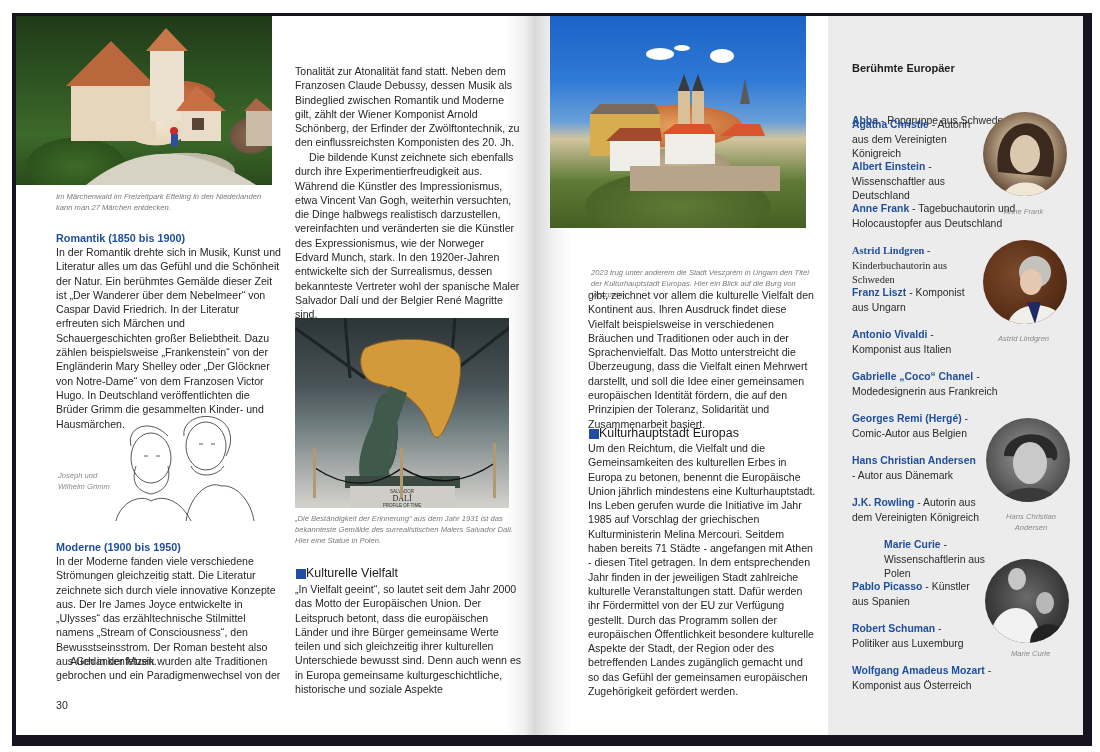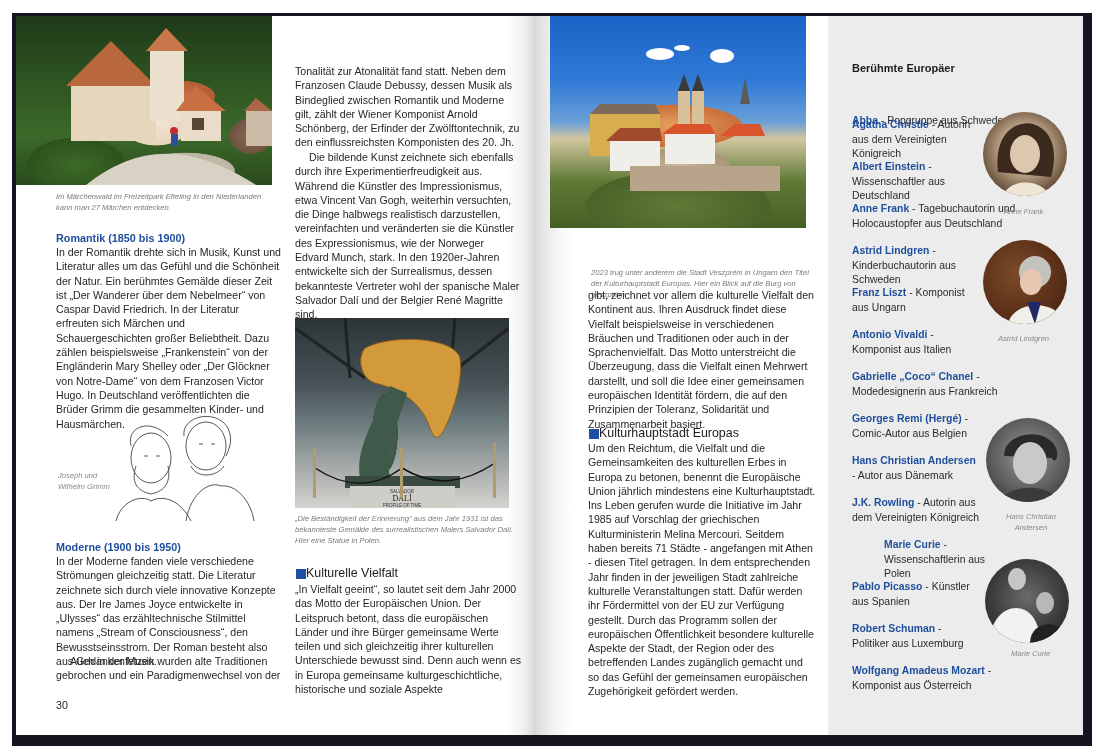--- a/index.html
+++ b/index.html
@@ -217,21 +217,21 @@
     </div>
     <div class="entry" style="position:absolute; left:24px; top:102px; width:135px;">
       <span class="name">Agatha Christie</span><span> - Autorin aus dem Vereinigten Königreich</span>
     </div>
     <div class="entry" style="position:absolute; left:24px; top:144px; width:120px;">
       <span class="name">Albert Einstein</span><span> - Wissenschaftler aus Deutschland</span>
     </div>
     <div class="entry" style="position:absolute; left:24px; top:186px; width:175px;">
       <span class="name">Anne Frank</span><span> - Tagebuchautorin und Holocaustopfer aus Deutschland</span>
     </div>
-    <div class="entry" style="position:absolute; left:24px; top:228px; width:125px;">
+    <div class="entry" style="position:absolute; left:24px; top:228px; width:125px;font-family:Liberation Serif, serif;">
       <span class="name">Astrid Lindgren</span><span> - Kinderbuchautorin aus Schweden</span>
     </div>
     <div class="entry" style="position:absolute; left:24px; top:270px; width:120px;">
       <span class="name">Franz Liszt</span><span> - Komponist aus Ungarn</span>
     </div>
     <div class="entry" style="position:absolute; left:24px; top:312px; width:130px;">
       <span class="name">Antonio Vivaldi</span><span> - Komponist aus Italien</span>
     </div>
     <div class="entry" style="position:absolute; left:24px; top:354px; width:200px;">
       <span class="name">Gabrielle „Coco“ Chanel</span><span> - Modedesignerin aus Frankreich</span>

